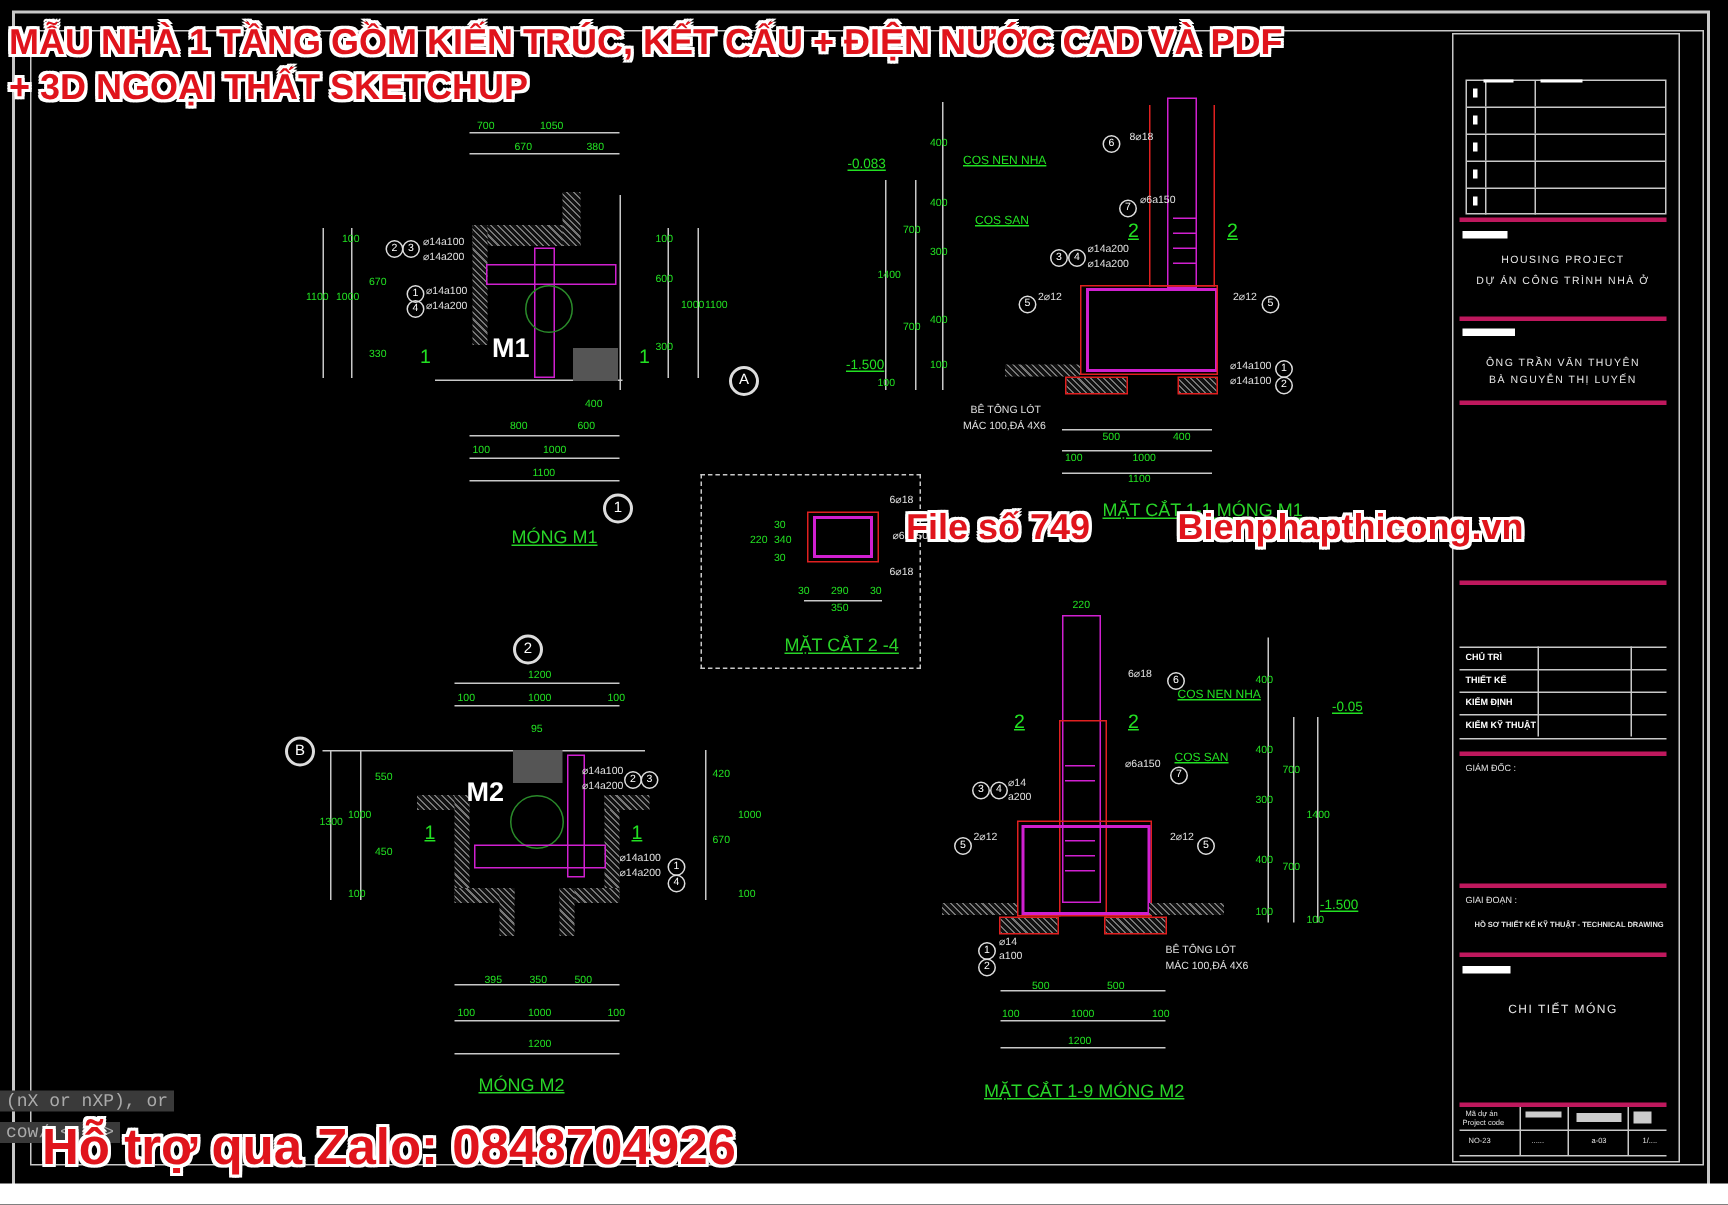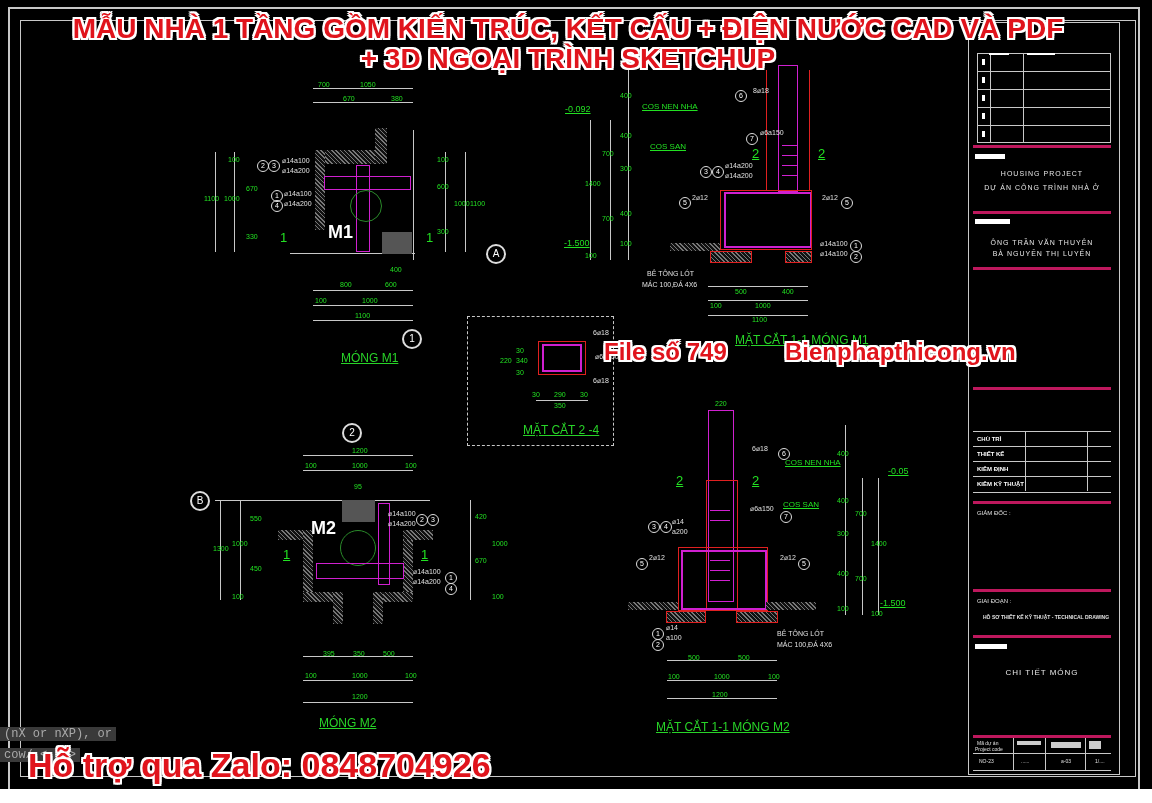--- a/index.html
+++ b/index.html
@@ -25,21 +25,21 @@
   .dim-line{position:absolute;border-top:1px solid #c8c8c8;}
   .dim-v{position:absolute;border-left:1px solid #c8c8c8;}
   .mag{position:absolute;border:2px solid #d020d0;}
   .red{position:absolute;border:1px solid #e02020;}
   .hatch{position:absolute;background:repeating-linear-gradient(45deg,#777 0 1px,#111 1px 3px);}
   .axis{position:absolute;width:16px;height:16px;border:2px solid #ddd;border-radius:50%;color:#fff;font-size:10px;text-align:center;line-height:16px;}
   .tag{position:absolute;width:10px;height:10px;border:1px solid #ddd;border-radius:50%;color:#fff;font-size:7px;text-align:center;line-height:10px;}
   .mlabel{position:absolute;color:#fff;font-weight:bold;font-size:18px;}
   .wm{position:absolute;color:#e0141c;font-weight:bold;
       text-shadow:-2px -2px 0 #fff,2px -2px 0 #fff,-2px 2px 0 #fff,2px 2px 0 #fff,0 2px 0 #fff,0 -2px 0 #fff,2px 0 0 #fff,-2px 0 0 #fff;}
-  .wm-title{font-size:28px;line-height:30px;left:28px;top:14px;width:1080px;text-align:center;}
+  .wm-title{font-size:24px;line-height:30px;left:6px;top:14px;width:1080px;}
   .wm-file{font-size:24px;left:604px;top:338px;}
   .wm-site{font-size:24px;left:785px;top:338px;}
   .wm-zalo{font-size:34px;left:28px;top:746px;}
   .cmd{position:absolute;left:0;background:#3a3a3a;color:#aaa;font-family:"Liberation Mono",monospace;font-size:12px;padding:0 4px;}
   .bottom-white{position:absolute;left:0;top:789px;width:1152px;height:14px;background:#fff;}
   .dashed-box{position:absolute;left:467px;top:316px;width:145px;height:128px;border:1px dashed #c8c8c8;}
   .circle-col{position:absolute;border:1px solid #2a8a2a;border-radius:50%;}
   .grey-col{position:absolute;background:#555;}
   .stirrup{position:absolute;border-top:1px solid #d020d0;}
 </style>
@@ -105,21 +105,21 @@
     <span class="g" style="left:340px;top:281px;">800</span>
     <span class="g" style="left:385px;top:281px;">600</span>
     <span class="g" style="left:315px;top:297px;">100</span>
     <span class="g" style="left:362px;top:297px;">1000</span>
     <span class="g" style="left:355px;top:312px;">1100</span>
     <span class="axis" style="left:402px;top:329px;">1</span>
     <span class="cad-title" style="left:341px;top:351px;">MÓNG M1</span>
   </div>
 
   <div>
-    <span class="g" style="left:565px;top:104px;font-size:9px;text-decoration:underline;">-0.092</span>
+    <span class="g" style="left:565px;top:104px;font-size:9px;text-decoration:underline;">-0.083</span>
     <span class="g" style="left:564px;top:238px;font-size:9px;text-decoration:underline;">-1.500</span>
     <span class="g" style="left:642px;top:102px;font-size:8px;text-decoration:underline;">COS NEN NHA</span>
     <span class="g" style="left:650px;top:142px;font-size:8px;text-decoration:underline;">COS SAN</span>
     <div class="dim-v" style="left:590px;top:120px;height:140px;"></div>
     <div class="dim-v" style="left:610px;top:120px;height:140px;"></div>
     <div class="dim-v" style="left:628px;top:68px;height:192px;"></div>
     <span class="g" style="left:585px;top:180px;">1400</span>
     <span class="g" style="left:602px;top:150px;">700</span>
     <span class="g" style="left:602px;top:215px;">700</span>
     <span class="g" style="left:620px;top:92px;">400</span>
@@ -311,21 +311,21 @@
 
     <div class="dim-line" style="left:667px;top:660px;width:110px;"></div>
     <div class="dim-line" style="left:667px;top:680px;width:110px;"></div>
     <div class="dim-line" style="left:667px;top:698px;width:110px;"></div>
     <span class="g" style="left:688px;top:654px;">500</span>
     <span class="g" style="left:738px;top:654px;">500</span>
     <span class="g" style="left:668px;top:673px;">100</span>
     <span class="g" style="left:714px;top:673px;">1000</span>
     <span class="g" style="left:768px;top:673px;">100</span>
     <span class="g" style="left:712px;top:691px;">1200</span>
-    <span class="cad-title" style="left:656px;top:720px;">MẶT CẮT 1-1 MÓNG M2</span>
+    <span class="cad-title" style="left:656px;top:720px;">MẶT CẮT 1-9 MÓNG M2</span>
   </div>
 
   <div class="tb">
     <div class="rev-table">
       <div class="rev-row">
           <div class="m"></div>
           <div class="c1"></div>
           <div class="c2"></div>
         </div>
       <div class="rev-row">
@@ -406,20 +406,20 @@
       <div class="wbar" style="left:78px;top:4px;width:30px;height:6px;background:#ccc;"></div>
       <div class="wbar" style="left:116px;top:3px;width:12px;height:8px;background:#ccc;"></div>
     </div>
   </div>
 
   <div class="cmd" style="top:727px;">(nX or nXP), or</div>
   <div class="cmd" style="top:748px;">cow/  &lt;      ex&gt;</div>
 
   <div class="wm wm-title">
     <div>MẪU NHÀ 1 TẦNG GỒM KIẾN TRÚC, KẾT CẤU + ĐIỆN NƯỚC CAD VÀ PDF</div>
-    <div>+ 3D NGOẠI TRÌNH SKETCHUP</div>
+    <div>+ 3D NGOẠI THẤT SKETCHUP</div>
   </div>
   <div class="wm wm-file">File số 749</div>
   <div class="wm wm-site">Bienphapthicong.vn</div>
   <div class="wm wm-zalo">Hỗ trợ qua Zalo: 0848704926</div>
 
   <div class="bottom-white"></div>
 </div>
 
 </body></html>

